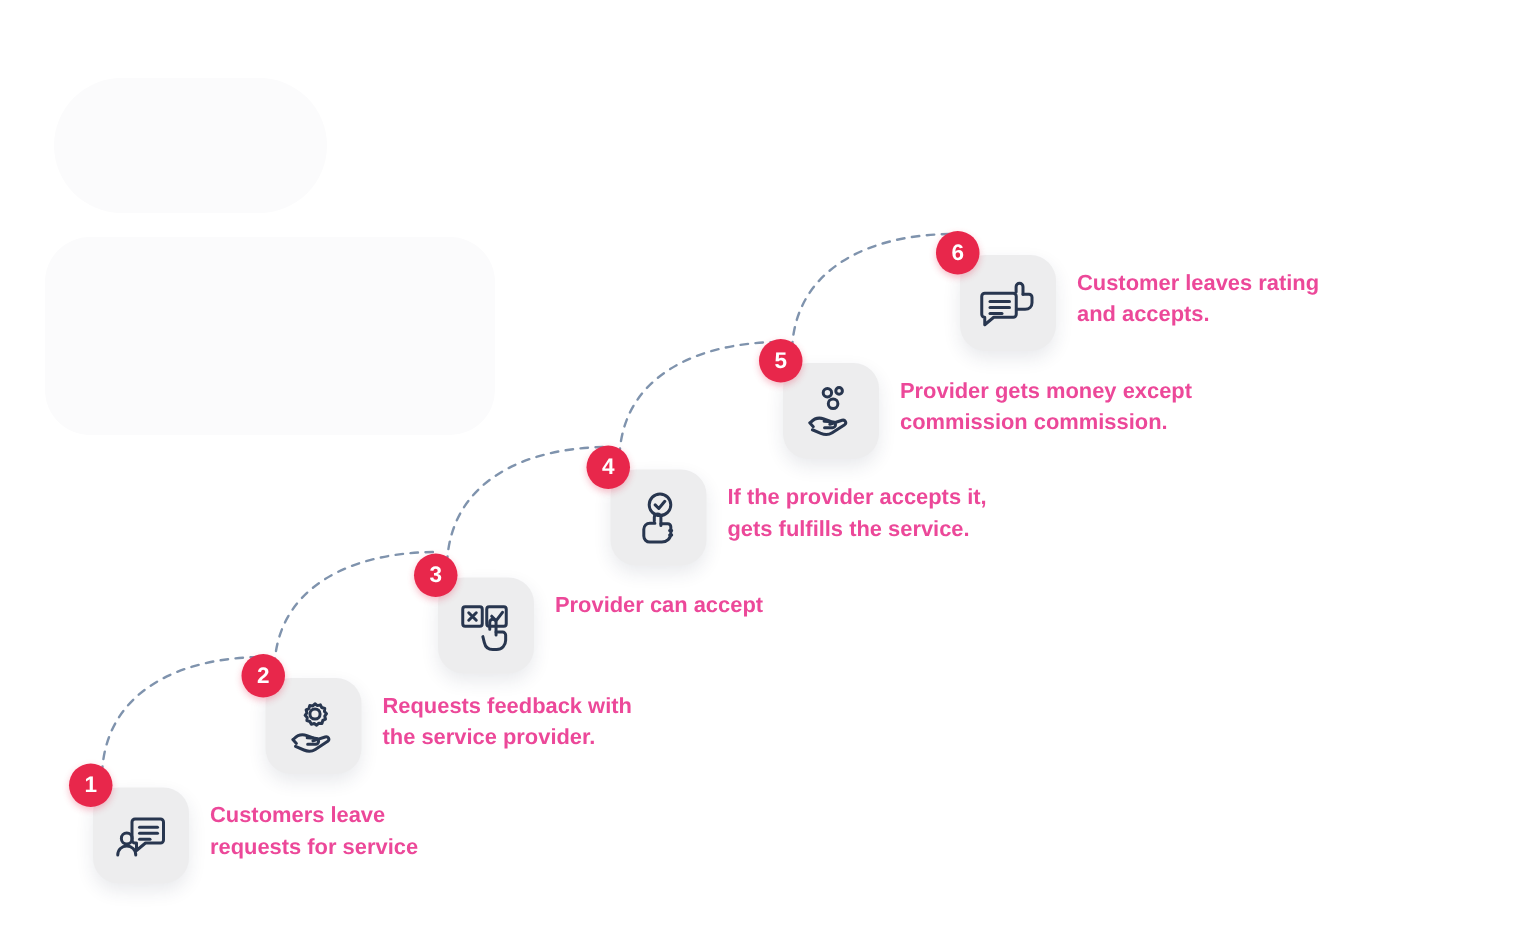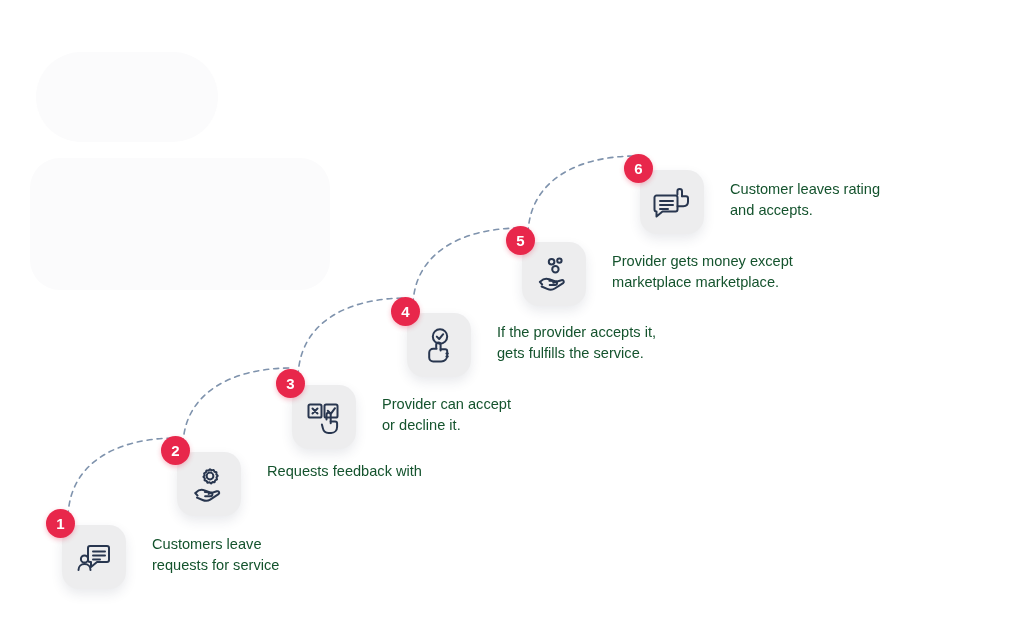--- a/index.html
+++ b/index.html
@@ -72,25 +72,25 @@
     font-size: 15px;
     font-weight: bold;
     line-height: 29px;
     text-align: center;
     letter-spacing: 0;
     box-shadow: 0 2px 5px rgba(232,39,75,0.30);
     z-index: 5;
   }
   .caption {
     position: absolute;
-    left: 90px;
+    left: 78px;
     top: 9px;
-    color: #14532d;
+    color: #ec4899;
     font-size: 14.6px;
-    font-weight: normal;
+    font-weight: bold;
     line-height: 21px;
     white-space: nowrap;
   }
   .caption .line { display: block; }
 </style>
 </head>
 <body>
 
 <div id="stage">
 
@@ -134,40 +134,40 @@
           <path d="M7 28.5 c2.5 -2.6 5.5 -3.2 8.6 -2.1 l4.2 1.5"></path>
           <path d="M15.8 27.9 l5.6 0.3 a2 2 0 0 1 0 4 l-5.3 0"></path>
           <path d="M19.6 29.9 l8.2 -2.6 c2 -0.6 3.3 1.6 1.7 2.9 l-8.3 5.4 c-2.6 1.7 -5 1.5 -7.6 0.4 l-5.6 -2.4"></path>
           <path d="M6.2 29 l2.4 2.6"></path>
         </svg>
       </span>
     </div>
     <div class="badge">2</div>
     <div class="caption">
       <span class="line">Requests feedback with</span>
+      <span class="line">the service provider.</span>
     </div>
   </div>
 
   <div class="step" id="step-3" style="left: 292px; top: 385px;">
     <div class="tile">
       <span>
         <svg width="40" height="40" viewBox="0 0 40 40" fill="none" stroke="#28364f" stroke-width="2" stroke-linecap="round" stroke-linejoin="round">
           <rect x="4.5" y="7.5" width="13" height="13" rx="1.6"></rect>
           <path d="M8.5 11.5 l5 5 M13.5 11.5 l-5 5"></path>
           <rect x="20.5" y="7.5" width="13" height="13" rx="1.6"></rect>
           <path d="M23.8 13.8 l3 3 l4.2 -5.6"></path>
           <path d="M22.5 22.5 v-4.6 a2.1 2.1 0 0 1 4.2 0 v8.4"></path>
           <path d="M26.7 24.4 h4.4 a2 2 0 0 1 2 2 v3.4 c0 3.4 -2.4 6.2 -6 6.2 h-2.6 c-3 0 -5 -2 -5.6 -4.6 l-1 -4"></path>
         </svg>
       </span>
     </div>
     <div class="badge">3</div>
     <div class="caption">
       <span class="line">Provider can accept</span>
-      <span class="line">or decline it.</span>
     </div>
   </div>
 
   <div class="step" id="step-4" style="left: 407px; top: 313px;">
     <div class="tile">
       <span>
         <svg width="40" height="40" viewBox="0 0 40 40" fill="none" stroke="#28364f" stroke-width="2" stroke-linecap="round" stroke-linejoin="round">
           <circle cx="21" cy="11.5" r="7.2"></circle>
           <path d="M17.8 11.6 l2.4 2.4 l4 -4.8"></path>
           <path d="M17.2 22.4 v-2.6 a2.2 2.2 0 0 1 4.4 0 v5.6"></path>
@@ -193,21 +193,21 @@
           <path d="M6.6 27.4 c2.5 -2.6 5.5 -3.2 8.6 -2.1 l4.2 1.5"></path>
           <path d="M15.4 26.8 l5.6 0.3 a2 2 0 0 1 0 4 l-5.3 0"></path>
           <path d="M19.2 28.8 l8.2 -2.6 c2 -0.6 3.3 1.6 1.7 2.9 l-8.3 5.4 c-2.6 1.7 -5 1.5 -7.6 0.4 l-5.6 -2.4"></path>
           <path d="M5.8 27.9 l2.4 2.6"></path>
         </svg>
       </span>
     </div>
     <div class="badge">5</div>
     <div class="caption">
       <span class="line">Provider gets money except</span>
-      <span class="line">marketplace marketplace.</span>
+      <span class="line">commission commission.</span>
     </div>
   </div>
 
   <div class="step" id="step-6" style="left: 640px; top: 170px;">
     <div class="tile">
       <span>
         <svg width="40" height="40" viewBox="0 0 40 40" fill="none" stroke="#28364f" stroke-width="2" stroke-linecap="round" stroke-linejoin="round">
           <path d="M25.4 12.6 v-3.4 a2.3 2.3 0 0 1 4.6 0 v5"></path>
           <path d="M30 14.2 h4 a2 2 0 0 1 2 2 v3.6 c0 2.6 -1.8 4.4 -4.6 4.4 h-5.8"></path>
           <path d="M4.5 13.5 h19 a2 2 0 0 1 2 2 v12 a2 2 0 0 1 -2 2 h-13 l-6 5 v-5 h-0 a2 2 0 0 1 -2 -2 v-12 a2 2 0 0 1 2 -2 z"></path>

